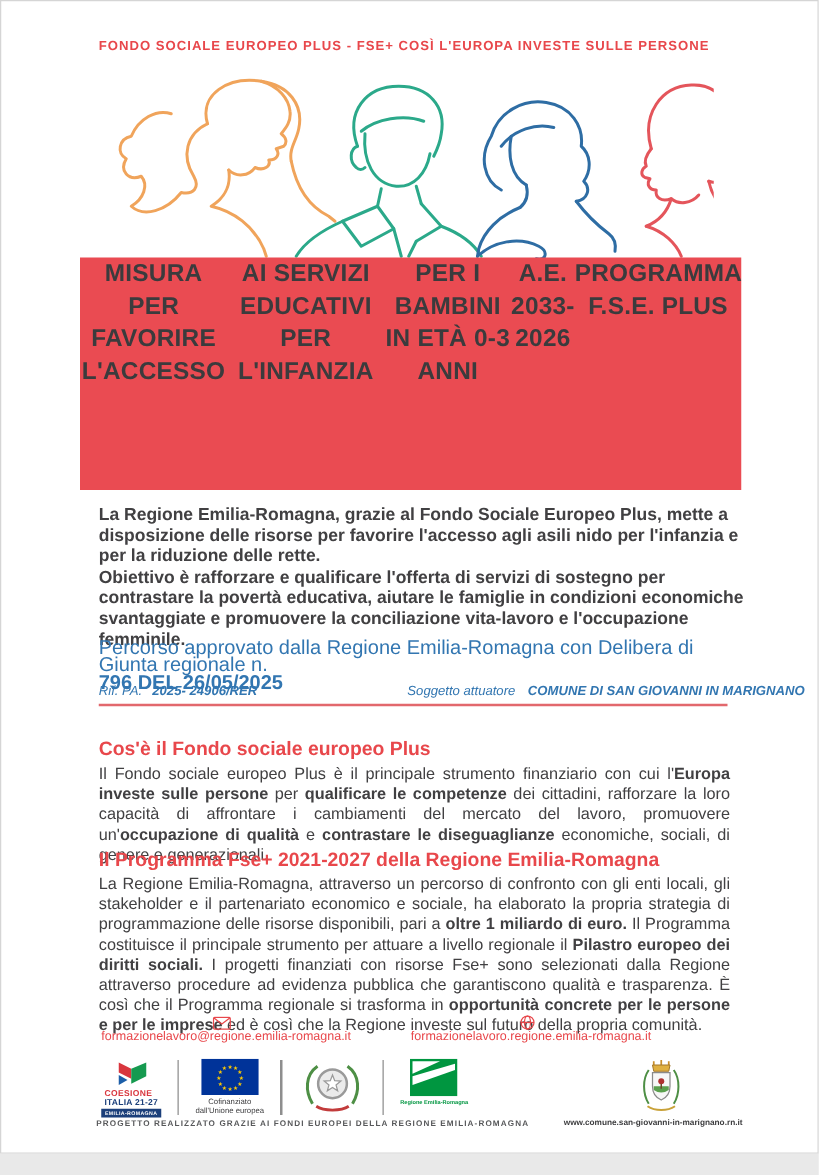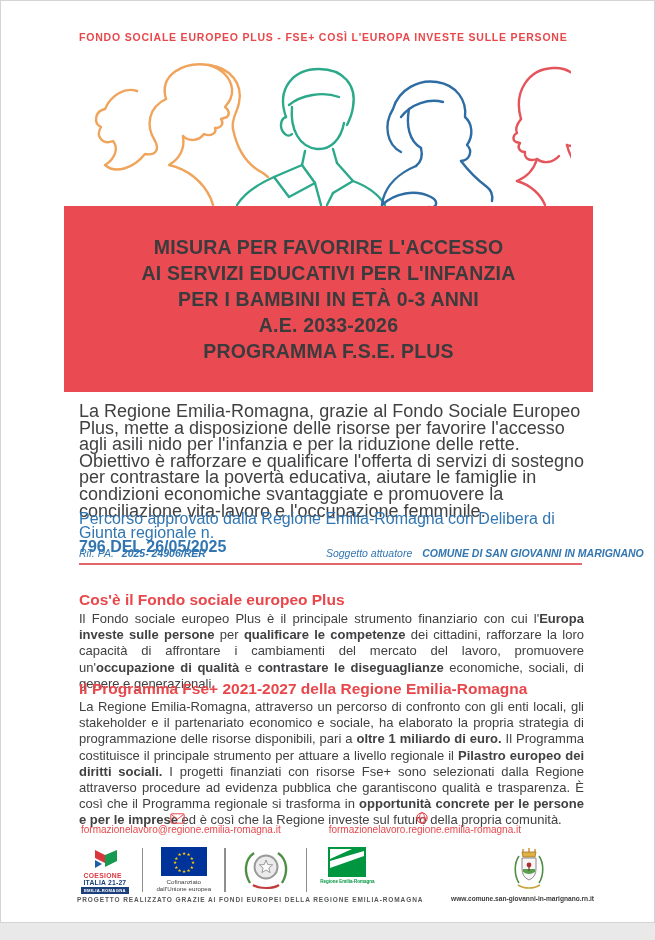--- a/index.html
+++ b/index.html
@@ -9,24 +9,24 @@
     font-family:"Liberation Sans",sans-serif;color:#414042;
   }
   .bold{font-weight:bold;}
   .header-line{
     position:absolute;top:30px;left:78px;width:520px;
     font-size:10.5px;font-weight:bold;letter-spacing:.8px;color:#E8474B;white-space:nowrap;
   }
   .illustration{position:absolute;top:56px;left:70px;}
   .banner{
     position:absolute;top:205px;left:63px;width:529px;height:186px;background:#EA4B52;
-    display:flex;flex-direction:column;justify-content:center;text-align:center;
+    display:flex;justify-content:center;text-align:center;
   }
   .banner .tline{font-size:19.5px;line-height:26px;font-weight:bold;color:#3B3B3D;letter-spacing:.2px;}
-  .intro{position:absolute;top:402px;left:78px;width:516px;font-size:18px;font-weight:normal;line-height:16.6px;color:#414042;}
+  .intro{position:absolute;top:402px;left:78px;width:516px;font-size:14px;font-weight:bold;line-height:16.6px;color:#414042;}
   .intro p{margin:0;}
   .approval{position:absolute;top:511px;left:78px;width:505px;color:#3276B1;font-size:16px;line-height:14px;}
   .rif-row{position:absolute;top:546px;left:78px;width:505px;color:#3276B1;font-size:10.5px;display:flex;align-items:baseline;white-space:nowrap;font-style:italic;}
   .rif-row .v1{font-weight:bold;margin-left:8px;}
   .rif-row .l2{margin-left:120px;}
   .rif-row .v2{font-weight:bold;margin-left:10px;}
   .red-rule{position:absolute;top:562px;left:78px;width:503px;height:2px;background:#E2686D;}
   .sec-title{position:absolute;left:78px;color:#E8474B;font-weight:bold;font-size:15.5px;white-space:nowrap;}
   #sec1-title{top:590px;}
   #sec2-title{top:679px;}

